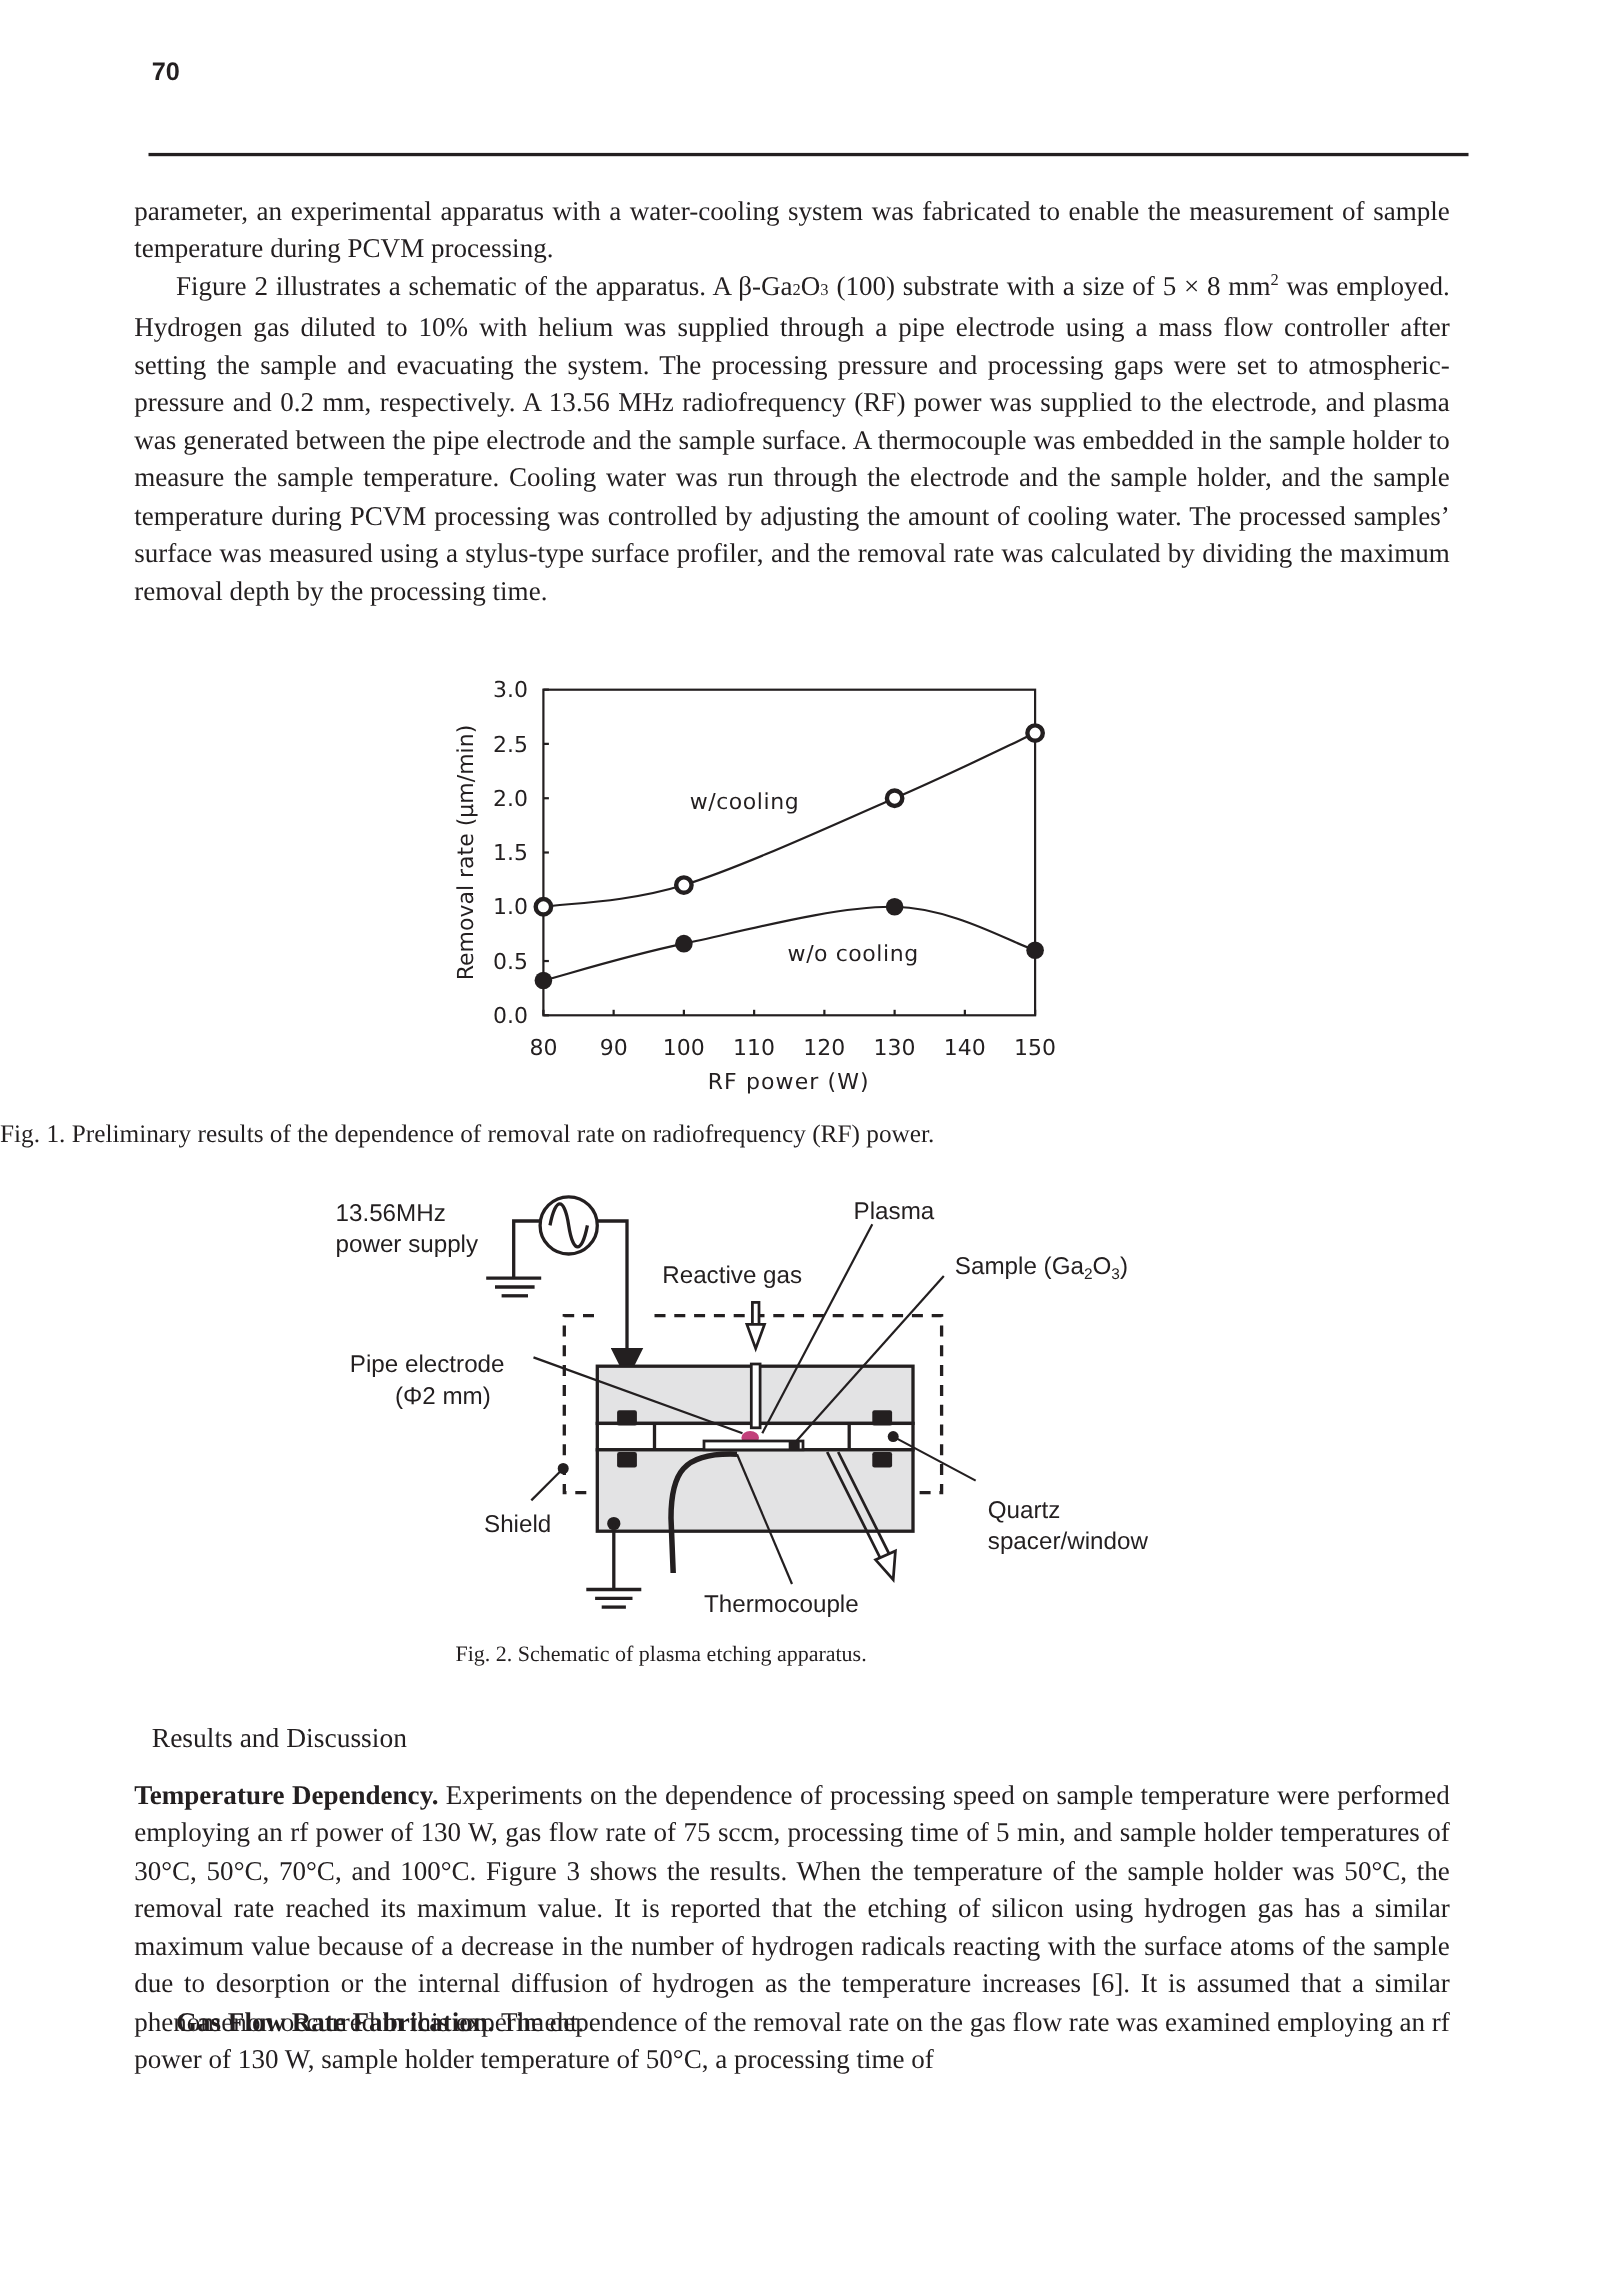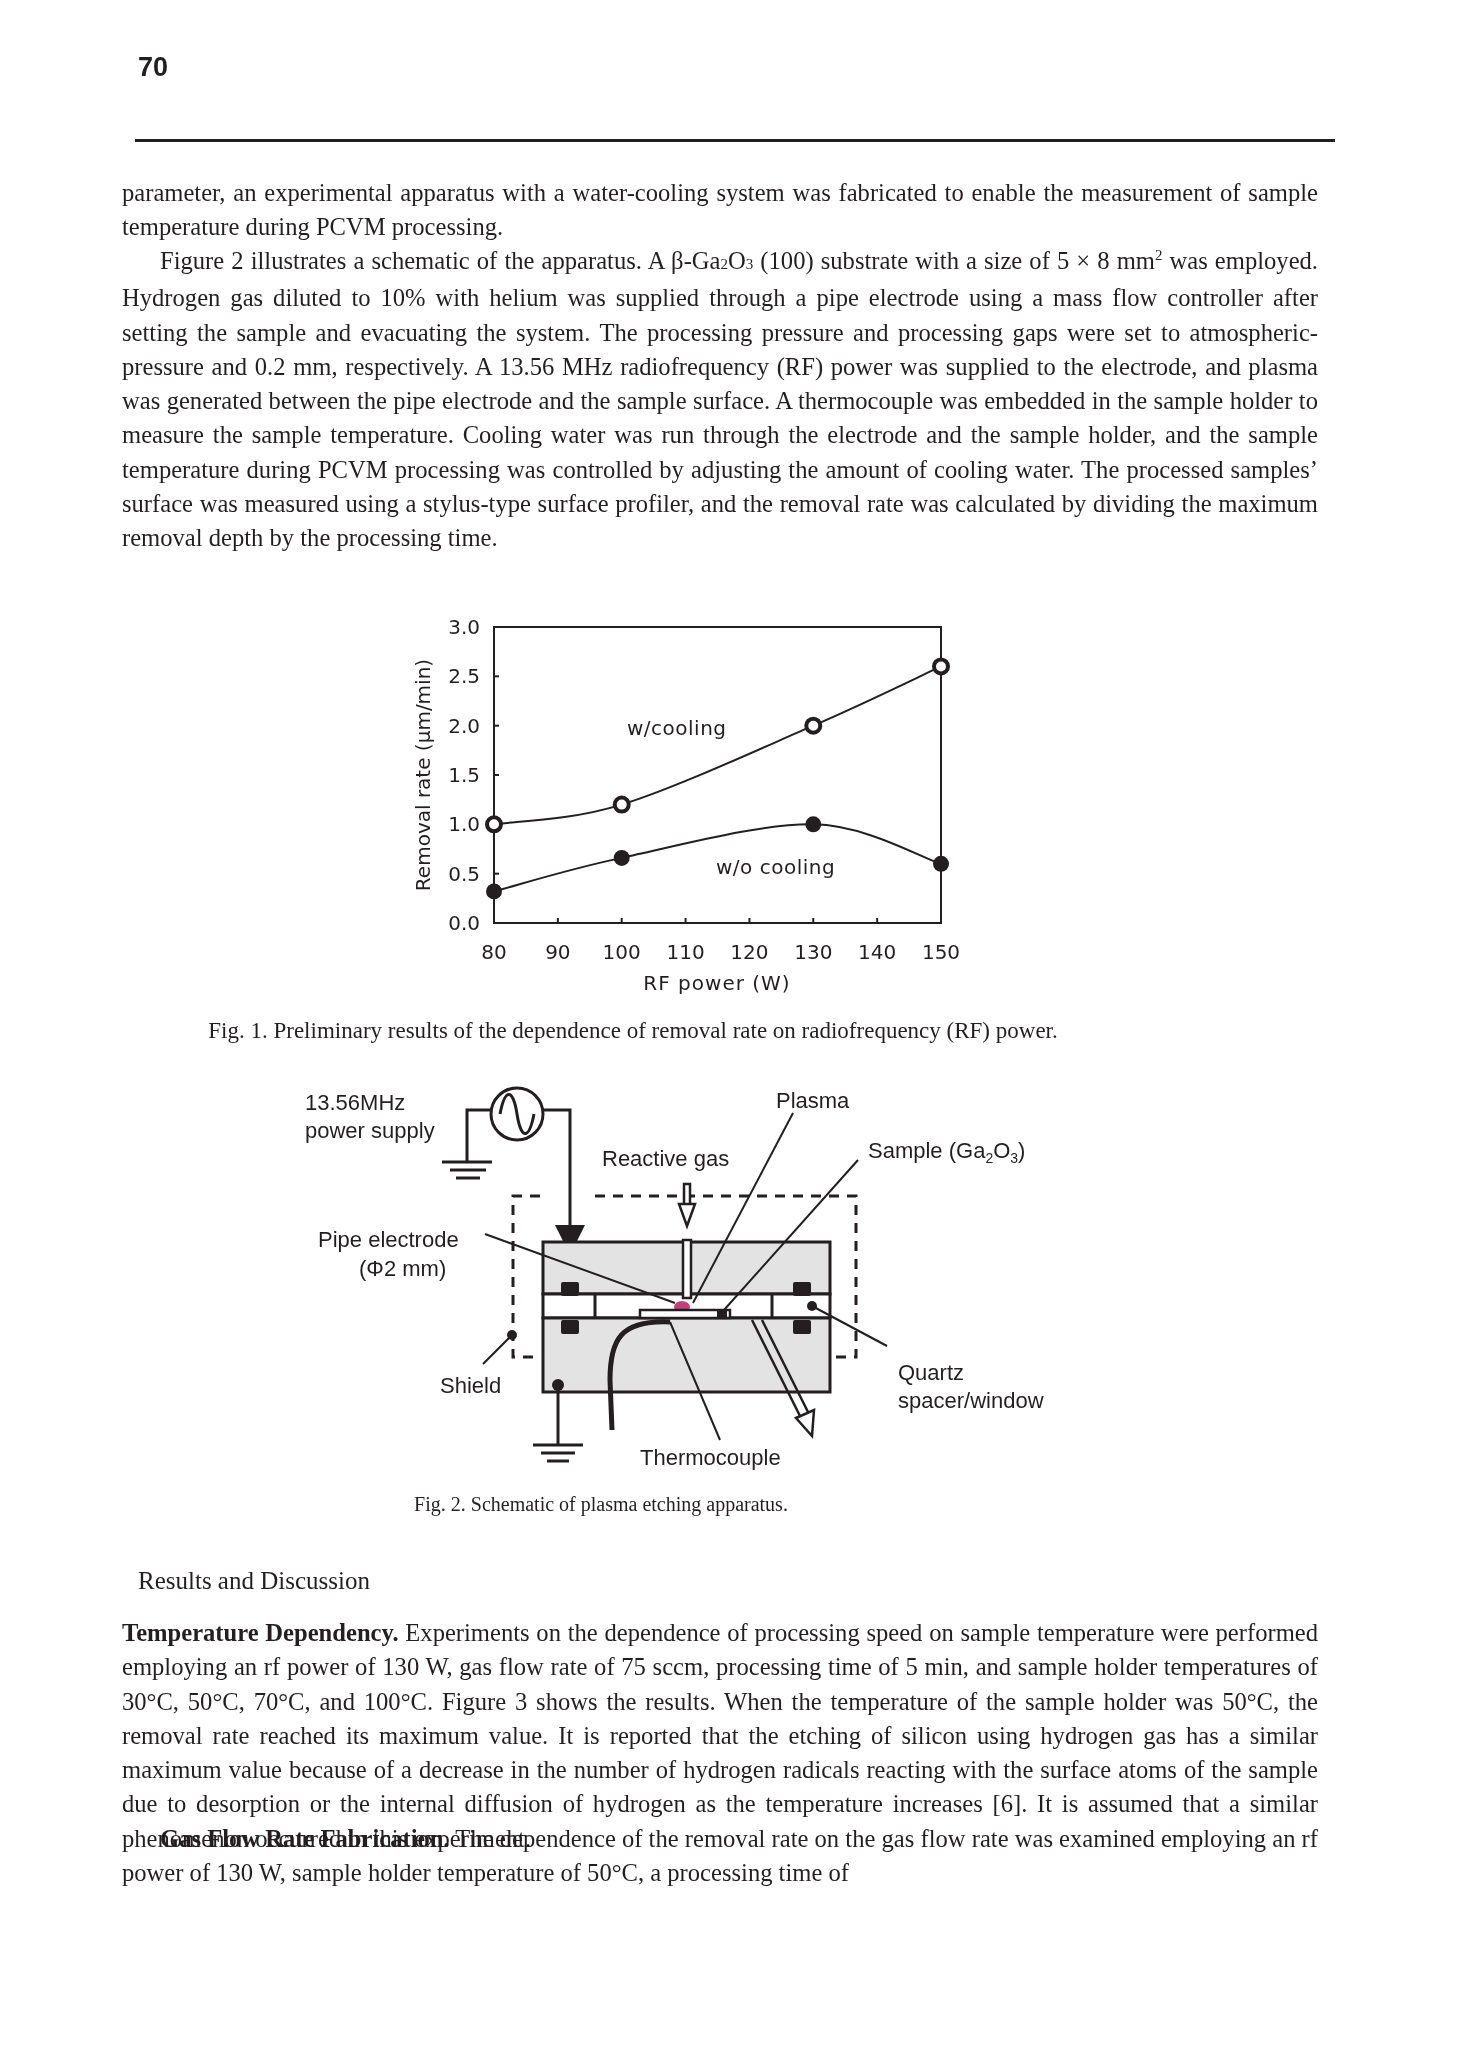--- a/index.html
+++ b/index.html
@@ -1,28 +1,28 @@
 <!DOCTYPE html>
 <html><head>
 <meta charset="utf-8">
 <style>
   html, body { margin:0; padding:0; background:#fff; }
   body { width:1463px; height:2070px; position:relative; overflow:hidden; color:#231f20; }
   .serif { font-family: "Liberation Serif", "DejaVu Serif", serif; }
   .sans { font-family: "Liberation Sans", "DejaVu Sans", sans-serif; }
   #running-head { position:absolute; left:138px; top:52px; width:1200px; height:40px; }
-  #page-number { position:absolute; left:0; top:0; font-size:27px; font-weight:bold; }
+  #page-number { position:absolute; left:0; top:0; font-size:23px; font-weight:bold; }
   #journal-title { position:absolute; left:235px; top:0; font-size:27px; font-weight:bold; letter-spacing:-0.2px; }
   #head-rule { position:absolute; left:135px; top:139px; width:1200px; height:3px; background:#231f20; }
   .para { position:absolute; left:122px; width:1196px; font-size:24.6px; line-height:34.3px; text-align:justify; margin:0; }
   .para .ind { display:inline-block; width:38px; }
   #p1 { top:176px; }
   #p2 { top:244px;font-family:Liberation Serif, serif; }
   #chart { position:absolute; left:400px; top:615px; width:600px; height:400px; }
-  #fig1-caption { position:absolute; left:0; width:1226px; top:1018px; font-size:23px; text-align:center;padding-left:20px; }
+  #fig1-caption { position:absolute; left:0; width:1226px; top:1018px; font-size:23px; text-align:left; }
   #schematic { position:absolute; left:290px; top:1080px; width:800px; height:400px; }
   #fig2-caption { position:absolute; left:0; width:1202px; top:1493px; font-size:20px; text-align:center; }
   #section-heading { position:absolute; left:138px; top:1567px; font-size:25px; font-weight:normal; }
   #p3 { top:1616px; }
   #p4 { top:1822px; }
   .runin { font-weight:bold; }
   svg text { font-family: "DejaVu Sans", "Liberation Sans", sans-serif; fill:#231f20; }
   #schematic text { font-family: "Liberation Sans", "DejaVu Sans", sans-serif; }
 </style>
 </head>

